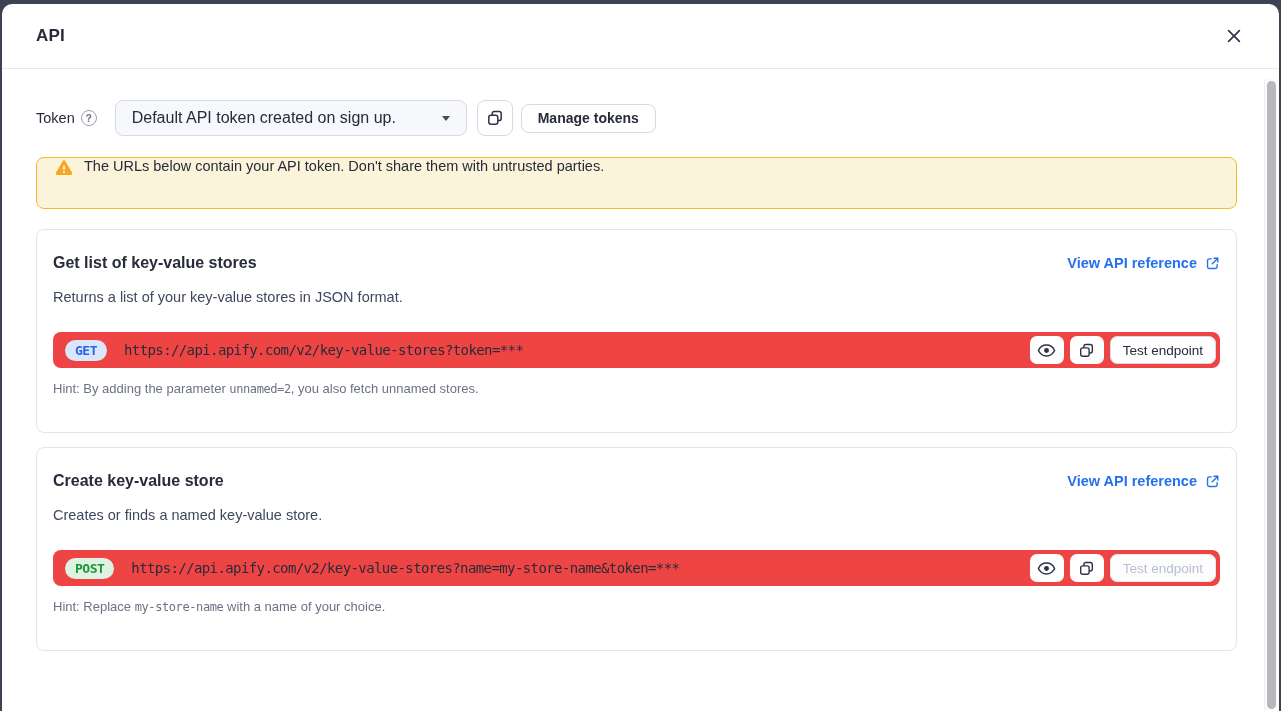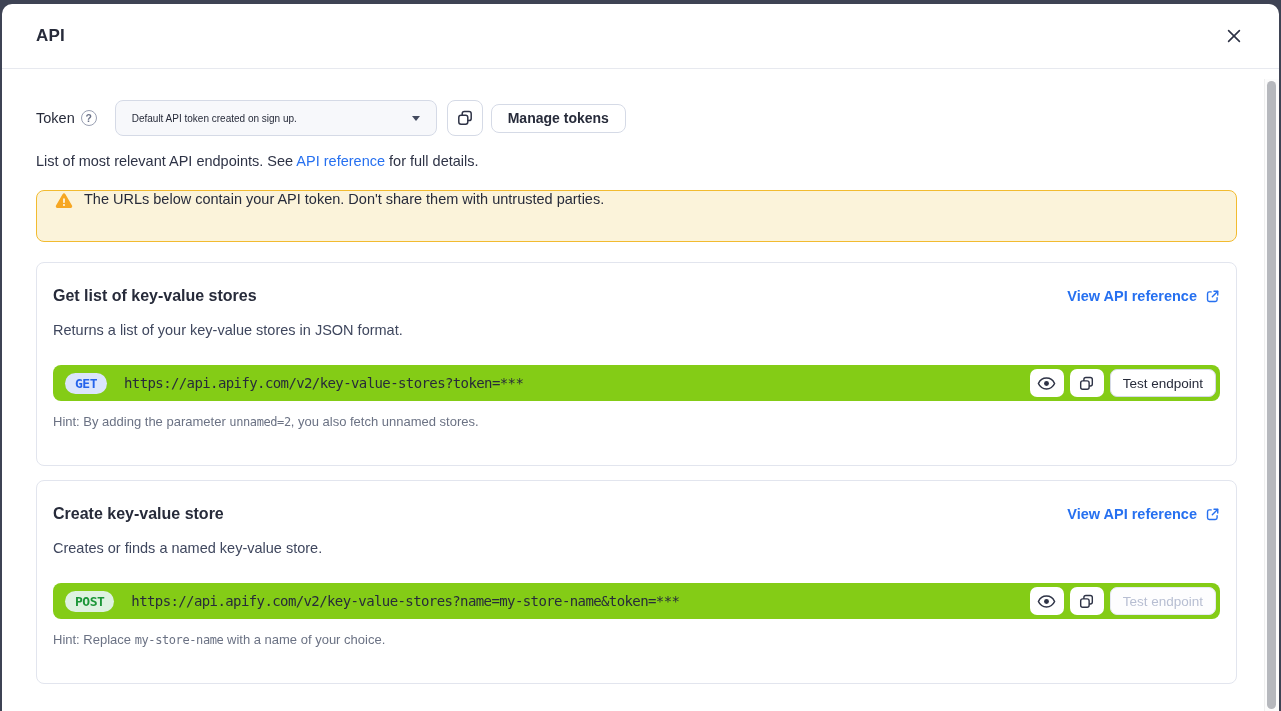--- a/index.html
+++ b/index.html
@@ -61,27 +61,27 @@
     margin-left: 6px;
     border: 1.3px solid #9aa0b3;
     border-radius: 50%;
     color: #6a7187;
     font-size: 10.5px; font-weight: 700;
     display: inline-flex; align-items: center; justify-content: center;
     cursor: pointer;
   }
   .token-select {
     margin-left: 18px;
-    width: 322px; height: 36px;
+    width: 352px; height: 36px;
     background: #f7f8fb;
     border: 1px solid #d5dae6;
     border-radius: 8px;
     display: flex; align-items: center; justify-content: space-between;
     padding: 8px 16px;
-    font-size: 10px;
+    font-size: 16px;
     cursor: pointer;
   }
   .caret {
     width: 0; height: 0;
     border-left: 4.5px solid transparent;
     border-right: 4.5px solid transparent;
     border-top: 5.5px solid #434a5e;
   }
   .icon-btn-36 {
     margin-left: 10px;
@@ -131,21 +131,21 @@
   .card-title { font-size: 16px; font-weight: 700; color: #272b3a; }
   .ref-link {
     display: flex; align-items: center; gap: 8px;
     color: #2670f0; font-size: 14.5px; font-weight: 600;
     text-decoration: none; cursor: pointer;
   }
   .card-desc { margin-top: 17px; font-size: 14.5px; color: #3f475e; }
   .endpoint-bar {
     margin-top: 27px;
     height: 36px;
-    background: #84cc16;
+    background: #ef4444;
     border-radius: 8px;
     display: flex; align-items: center;
     padding: 0 4px 0 12px;
   }
   .method-badge {
     font-family: "DejaVu Sans Mono", monospace;
     font-size: 13px; font-weight: 700;
     padding: 3px 10px;
     border-radius: 12px;
     letter-spacing: -0.5px;
@@ -214,21 +214,20 @@
       </div>
       <button class="icon-btn-36">
         <svg width="16" height="16" viewBox="0 0 16 16">
             <rect x="5.2" y="1.6" width="9" height="9" rx="2.2" fill="none" stroke="#2e3346" stroke-width="1.5"></rect>
             <rect x="1.8" y="5.2" width="9" height="9" rx="2.2" fill="#ffffff" stroke="#2e3346" stroke-width="1.5"></rect>
           </svg>
       </button>
       <button class="manage-btn">Manage tokens</button>
     </div>
 
-    <p class="intro"><span>List of most relevant API endpoints. See </span><a>API reference</a><span> for full details.</span></p>
 
     <div class="warning">
       <svg width="20" height="20" viewBox="0 0 24 24">
         <path d="M10.3 3.8c.75-1.3 2.65-1.3 3.4 0l7.9 13.6c.76 1.3-.18 2.95-1.7 2.95H4.1c-1.52 0-2.46-1.65-1.7-2.95l7.9-13.6z" fill="#f6a723"></path>
         <rect x="11.05" y="8.7" width="1.9" height="5.6" rx=".95" fill="#ffffff"></rect>
         <circle cx="12" cy="16.8" r="1.15" fill="#ffffff"></circle>
       </svg>
       <span>The URLs below contain your API token. Don't share them with untrusted parties.</span>
     </div>
 

